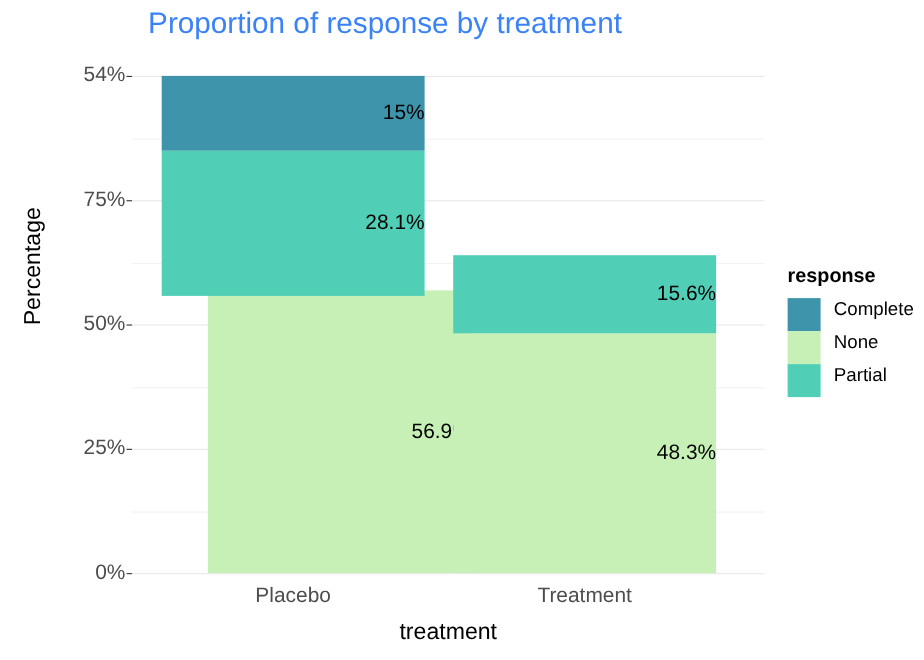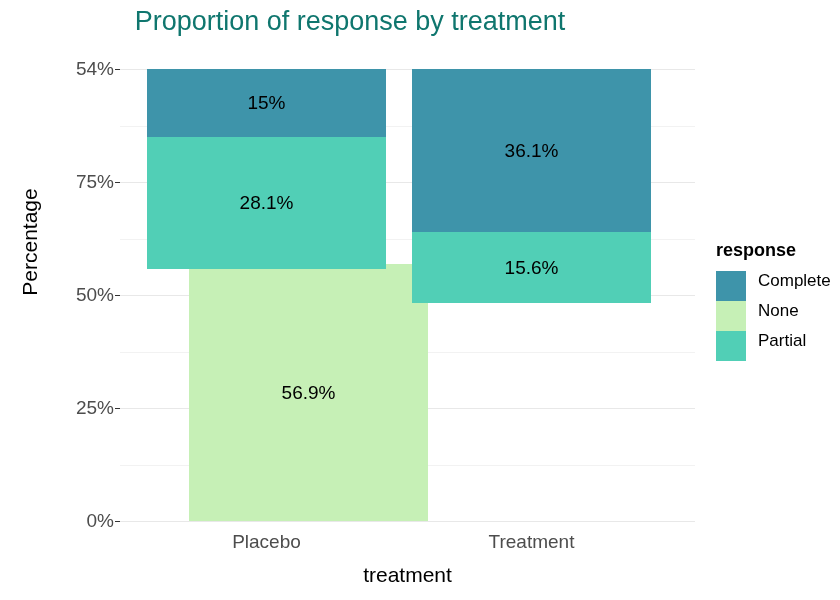--- a/index.html
+++ b/index.html
@@ -23,21 +23,21 @@
   }
 
   
   .chart-title {
     position: absolute;
     left: 0;
     top: 6px;
     width: 700px;
     text-align: center;
     font-size: 27px;
-    color: #0f766e;
+    color: #3b82f6;
     white-space: nowrap;
   }
 
   
   .ylabel {
     position: absolute;
     left: -70px;
     top: 230px;
     width: 200px;
     text-align: center;
@@ -112,21 +112,21 @@
   .bar {
     position: absolute;
     width: 239px;
   }
   .seg {
     position: absolute;
     left: 0;
     width: 100%;
     display: flex;
     align-items: center;
-    justify-content: center;
+    justify-content: flex-end;
   }
   .seg-label {
     font-size: 19px;
     color: #000000;
     line-height: 1;
   }
 
   
   .legend {
     position: absolute;
@@ -196,25 +196,25 @@
             <span class="seg-label">56.9%</span>
           </div>
           <div class="seg" style="top: 67.8px; height: 132px; background: rgb(81, 207, 182);">
             <span class="seg-label">28.1%</span>
           </div>
           <div class="seg" style="top: 0px; height: 67.8px; background: rgb(62, 148, 170);">
             <span class="seg-label">15%</span>
           </div>
         </div>
         <div class="bar" style="left: 292px; top: 0px; height: 452px;">
+          <div class="seg" style="top: 233.684px; height: 218.316px; background: rgb(198, 240, 182);">
+            <span class="seg-label">48.3%</span>
+          </div>
           <div class="seg" style="top: 163.172px; height: 70.512px; background: rgb(81, 207, 182);">
             <span class="seg-label">15.6%</span>
-          </div>
-          <div class="seg" style="top: 0px; height: 163.172px; background: rgb(62, 148, 170);">
-            <span class="seg-label">36.1%</span>
           </div>
         </div>
       </div>
   </div>
 
   <div id="x-ticks">
       <div class="xtick" style="left: 146.5px;">Placebo</div>
       <div class="xtick" style="left: 411.5px;">Treatment</div>
     </div>
 

